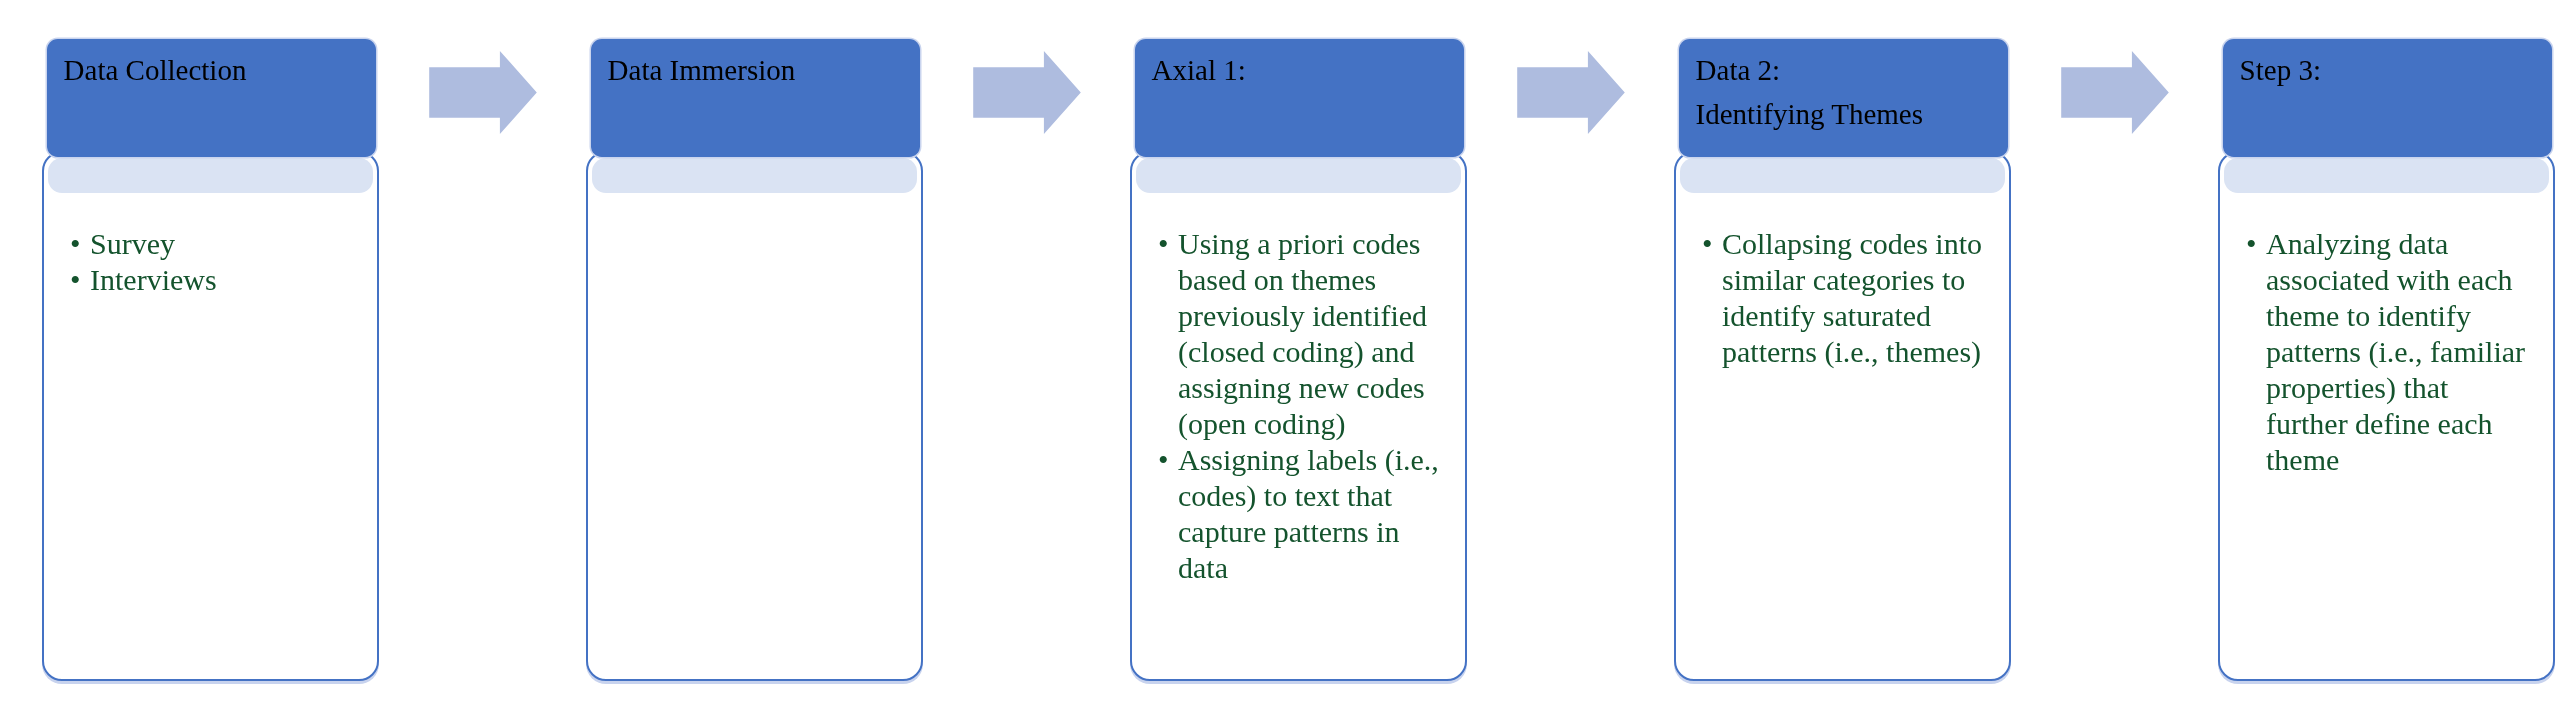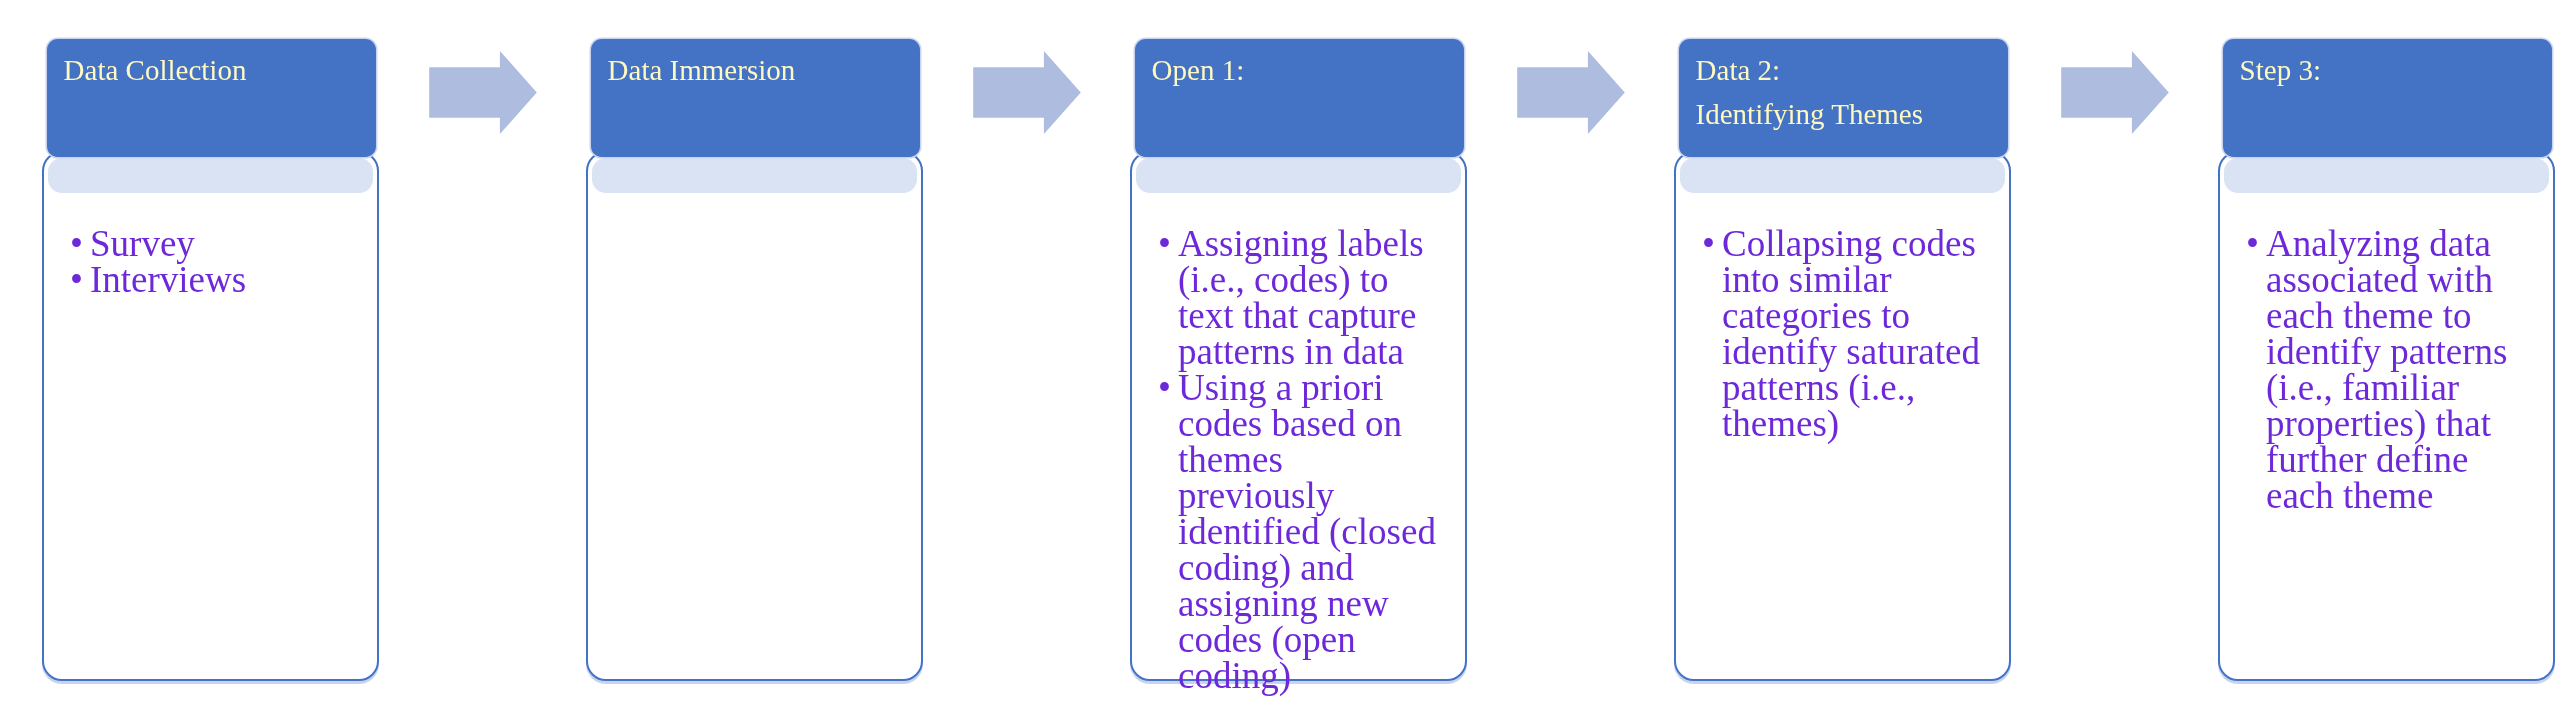--- a/index.html
+++ b/index.html
@@ -39,34 +39,34 @@
   .step-header{
     position:absolute;
     top:0;left:4.6px;right:3.1px;
     height:118px;
     background:#4472C4;
     border-radius:10.8px;
     box-shadow:0 0 0 1.5px #c9d4ee;
     z-index:3;
     box-sizing:border-box;
     padding:9.2px 14px 0 17px;
-    color:#fef9c3;
+    color:#000000;
     font-size:29px;
     line-height:44px;
   }
   .title-line:empty{display:none;}
   .bullet-list{
     position:relative;
     z-index:2;
     list-style:none;
     margin:0;
     padding:73px 20px 0 26px;
-    font-size:37px;
+    font-size:30px;
     line-height:36px;
-    color:#6d28d9;
+    color:#14532d;
   }
   .bullet-list li{
     position:relative;
     padding-left:20px;
     margin:0;
   }
   .bullet-list li::before{
     content:"\2022";
     position:absolute;
     left:0;top:0;
@@ -121,26 +121,26 @@
     <div class="arrow-cell">
       <svg width="108" height="83" viewBox="0 0 140 108" aria-hidden="true">
         <polygon points="0,21 92,21 92,0 140,54 92,108 92,87 0,87" fill="#AEBCDF"></polygon>
       </svg>
     </div>
 
     <div class="step-box">
       <div class="step-body">
         <div class="step-band"></div>
         <ul class="bullet-list">
+            <li>Using a priori codes based on themes previously identified (closed coding) and assigning new codes (open coding)</li>
             <li>Assigning labels (i.e., codes) to text that capture patterns in data</li>
-            <li>Using a priori codes based on themes previously identified (closed coding) and assigning new codes (open coding)</li>
           </ul>
       </div>
       <div class="step-header">
-          <div class="title-line">Open 1:</div>
+          <div class="title-line">Axial 1:</div>
         </div>
     </div>
 
     <div class="arrow-cell">
       <svg width="108" height="83" viewBox="0 0 140 108" aria-hidden="true">
         <polygon points="0,21 92,21 92,0 140,54 92,108 92,87 0,87" fill="#AEBCDF"></polygon>
       </svg>
     </div>
 
     <div class="step-box">

